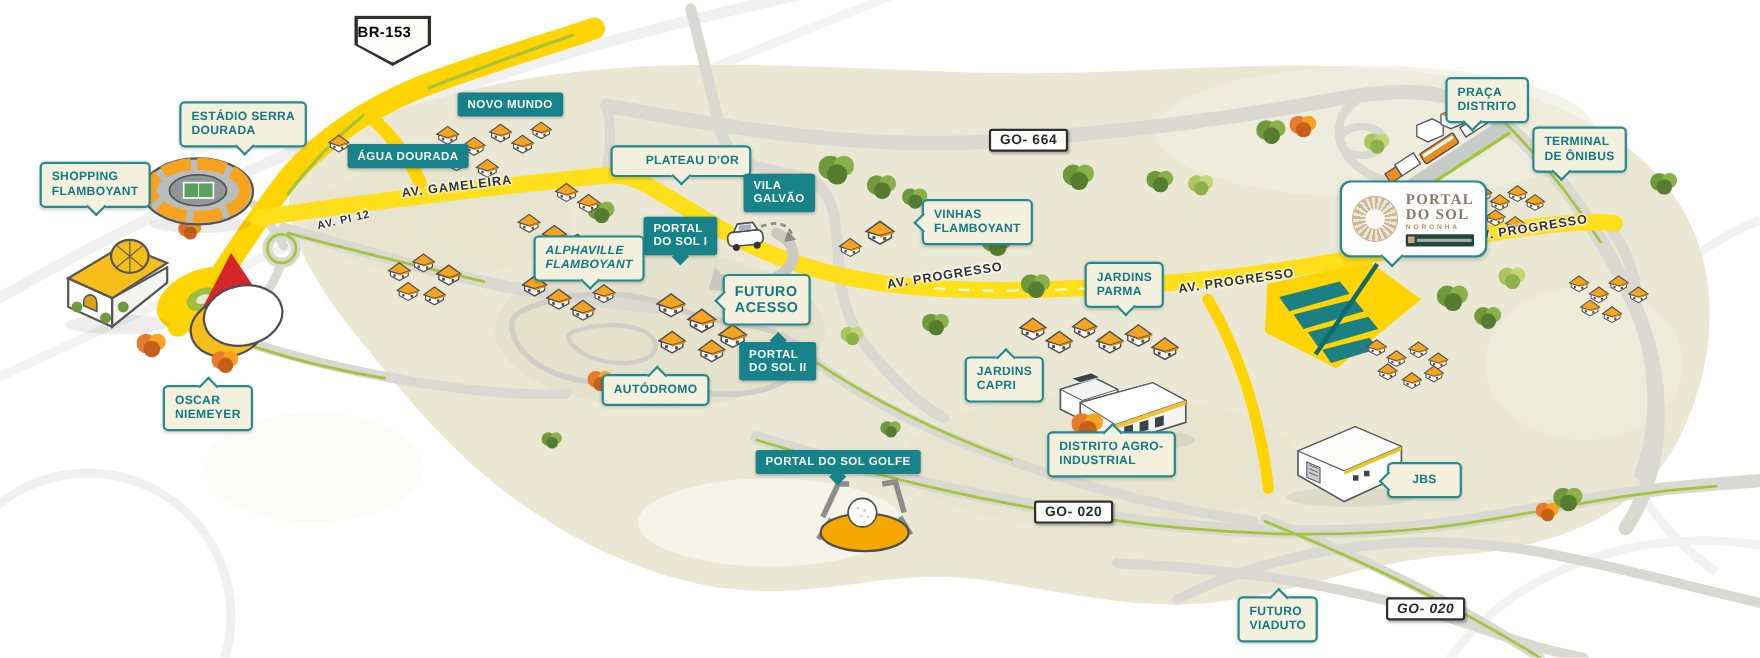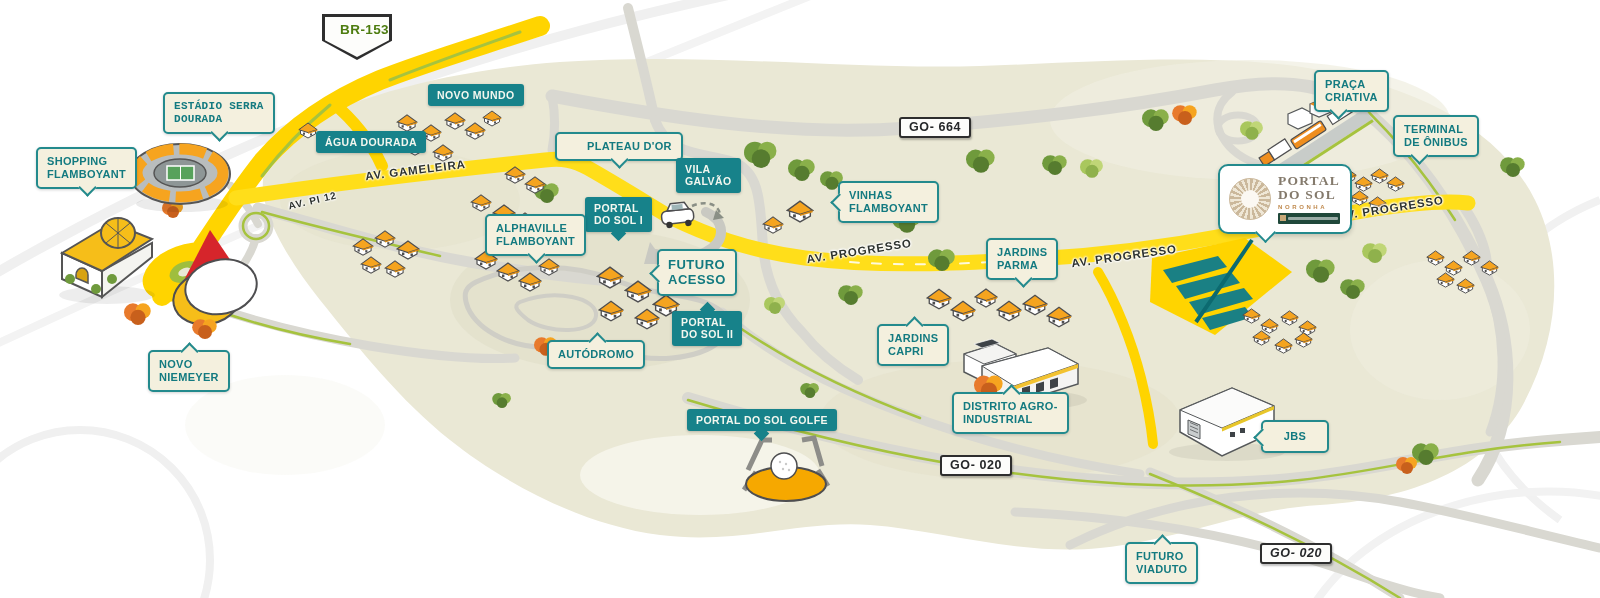--- a/index.html
+++ b/index.html
@@ -22,21 +22,21 @@
   .p-bottom-left::after{bottom:-7.5px;left:22%;}
   .p-top::after{top:-7.5px;left:calc(50% - 5.5px);}
   .p-left::after{left:-7.5px;top:calc(50% - 5.5px);}
   .cream.p-bottom::after,.cream.p-bottom-left::after{background:#F4F0DE;border-right:2px solid #238A8D;border-bottom:2px solid #238A8D;}
   .cream.p-top::after{background:#F4F0DE;border-left:2px solid #238A8D;border-top:2px solid #238A8D;}
   .cream.p-left::after{background:#F4F0DE;border-left:2px solid #238A8D;border-bottom:2px solid #238A8D;}
   .teal.p-bottom::after{background:#17828A;}
   .teal.p-top::after{background:#17828A;}
 
   .shield-outer{position:absolute;width:70px;height:46px;background:#2E2E2E;clip-path:polygon(0 0,100% 0,100% 58%,50% 100%,0 58%);filter:drop-shadow(1px 2px 2px rgba(0,0,0,.25));}
-  .shield-inner{position:absolute;left:3px;top:3px;right:3px;bottom:3px;background:#FDFDFB;clip-path:polygon(0 0,100% 0,100% 58%,50% 100%,0 58%);display:flex;justify-content:flex-end;font-weight:bold;font-size:13.5px;color:#4d7c0f;padding-top:5px;letter-spacing:.4px;}
+  .shield-inner{position:absolute;left:3px;top:3px;right:3px;bottom:3px;background:#FDFDFB;clip-path:polygon(0 0,100% 0,100% 58%,50% 100%,0 58%);display:flex;justify-content:flex-start;font-weight:bold;font-size:13.5px;color:#000000;padding-top:5px;letter-spacing:.4px;}
 
   .logo-call{position:absolute;background:#fff;border:2px solid #238A8D;border-radius:10px;width:112px;display:flex;align-items:center;gap:7px;padding:8px 9px;box-shadow:0 2px 5px rgba(0,0,0,.18);}
   .logo-call::after{content:"";position:absolute;width:13px;height:13px;bottom:-8.5px;left:38px;transform:rotate(45deg);background:#fff;border-right:2px solid #238A8D;border-bottom:2px solid #238A8D;}
   .rosette{width:40px;height:40px;min-width:40px;border-radius:50%;background:repeating-conic-gradient(#CBB89B 0 9deg,#EFE7D6 9deg 18deg);border:1px solid #CBB89B;position:relative;}
   .rosette::after{content:"";position:absolute;left:11px;top:11px;width:18px;height:18px;border-radius:50%;background:#FBF8F2;}
   .lgcol{display:flex;flex-direction:column;}
   .lg1{font-family:"Liberation Serif",serif;color:#847A6C;font-size:13.5px;letter-spacing:1.2px;line-height:1.02;font-weight:bold;}
   .lg3{font-size:6px;letter-spacing:2.6px;color:#C08A4E;margin-top:2px;font-weight:bold;}
   .lgbar{margin-top:3px;height:9px;background:#20483A;display:flex;align-items:center;gap:2px;padding:1px 2px;border-radius:1px;}
   .lgsq{width:6px;height:6px;background:#C8A878;display:inline-block;}
@@ -359,50 +359,50 @@
     <use href="#house" x="1294" y="332" width="19" height="16"></use>
   </g>
 </svg>
 
 <div id="labels-layer">
       <div class="shield-outer" style="left: 322px; top: 14px;">
         <div class="shield-inner">
           <span>BR-153</span>
         </div>
       </div>
-      <div class="callout cream p-bottom" style="left: 163px; top: 92px; font-family: Liberation Mono, monospace;"><span class="callout-text">ESTÁDIO SERRA
+      <div class="callout cream p-bottom" style="left: 163px; top: 92px;"><span class="callout-text">ESTÁDIO SERRA
 DOURADA</span></div>
       <div class="callout cream p-bottom" style="left: 36px; top: 147px;"><span class="callout-text">SHOPPING
 FLAMBOYANT</span></div>
-      <div class="callout teal" style="left: 428px; top: 84px;"><span class="callout-text">NOVO MUNDO</span></div>
+      <div class="callout teal" style="left: 416px; top: 84px;"><span class="callout-text">NOVO MUNDO</span></div>
       <div class="callout teal" style="left: 316px; top: 131px;"><span class="callout-text">ÁGUA DOURADA</span></div>
       <div class="callout road" style="left: 365px; top: 164px; transform: rotate(-7deg);"><span class="callout-text">AV. GAMELEIRA</span></div>
       <div class="callout road sm" style="left: 288px; top: 195px; transform: rotate(-13deg);"><span class="callout-text">AV. PI 12</span></div>
       <div class="callout cream p-bottom" style="left: 555px; top: 132px; padding-left: 30px;"><span class="callout-text">PLATEAU D'OR</span></div>
       <div class="callout teal" style="left: 676px; top: 158px;"><span class="callout-text">VILA
 GALVÃO</span></div>
       <div class="callout sign" style="left: 899px; top: 117px;"><span class="callout-text">GO- 664</span></div>
       <div class="callout teal p-bottom" style="left: 585px; top: 197px;"><span class="callout-text">PORTAL
 DO SOL I</span></div>
-      <div class="callout cream p-bottom" style="left: 485px; top: 214px;"><span class="callout-text">ALPHAVILLE
+      <div class="callout cream p-bottom" style="left: 485px; top: 214px; font-style: italic;"><span class="callout-text">ALPHAVILLE
 FLAMBOYANT</span></div>
       <div class="callout cream big p-left" style="left: 657px; top: 249px;"><span class="callout-text">FUTURO
 ACESSO</span></div>
       <div class="callout cream p-left" style="left: 838px; top: 181px;"><span class="callout-text">VINHAS
 FLAMBOYANT</span></div>
       <div class="callout road" style="left: 806px; top: 245px; transform: rotate(-9deg);"><span class="callout-text">AV. PROGRESSO</span></div>
       <div class="callout cream p-bottom" style="left: 986px; top: 238px;"><span class="callout-text">JARDINS
 PARMA</span></div>
       <div class="callout road" style="left: 1071px; top: 250px; transform: rotate(-8deg);"><span class="callout-text">AV. PROGRESSO</span></div>
       <div class="callout road" style="left: 1338px; top: 202px; transform: rotate(-9deg);"><span class="callout-text">AV. PROGRESSO</span></div>
       <div class="callout cream p-bottom-left" style="left: 1314px; top: 70px;"><span class="callout-text">PRAÇA
-CRIATIVA</span></div>
+DISTRITO</span></div>
       <div class="callout cream p-bottom-left" style="left: 1393px; top: 115px;"><span class="callout-text">TERMINAL
 DE ÔNIBUS</span></div>
-      <div class="callout cream p-top" style="left: 148px; top: 350px;"><span class="callout-text">NOVO
+      <div class="callout cream p-top" style="left: 148px; top: 350px;"><span class="callout-text">OSCAR
 NIEMEYER</span></div>
       <div class="callout teal p-top" style="left: 672px; top: 311px;"><span class="callout-text">PORTAL
 DO SOL II</span></div>
       <div class="callout cream p-top" style="left: 547px; top: 340px;"><span class="callout-text">AUTÓDROMO</span></div>
       <div class="callout cream p-top" style="left: 877px; top: 324px;"><span class="callout-text">JARDINS
 CAPRI</span></div>
       <div class="callout cream p-top" style="left: 952px; top: 392px;"><span class="callout-text">DISTRITO AGRO-
 INDUSTRIAL</span></div>
       <div class="callout teal p-bottom" style="left: 687px; top: 409px;"><span class="callout-text">PORTAL DO SOL GOLFE</span></div>
       <div class="callout sign" style="left: 940px; top: 455px;"><span class="callout-text">GO- 020</span></div>

